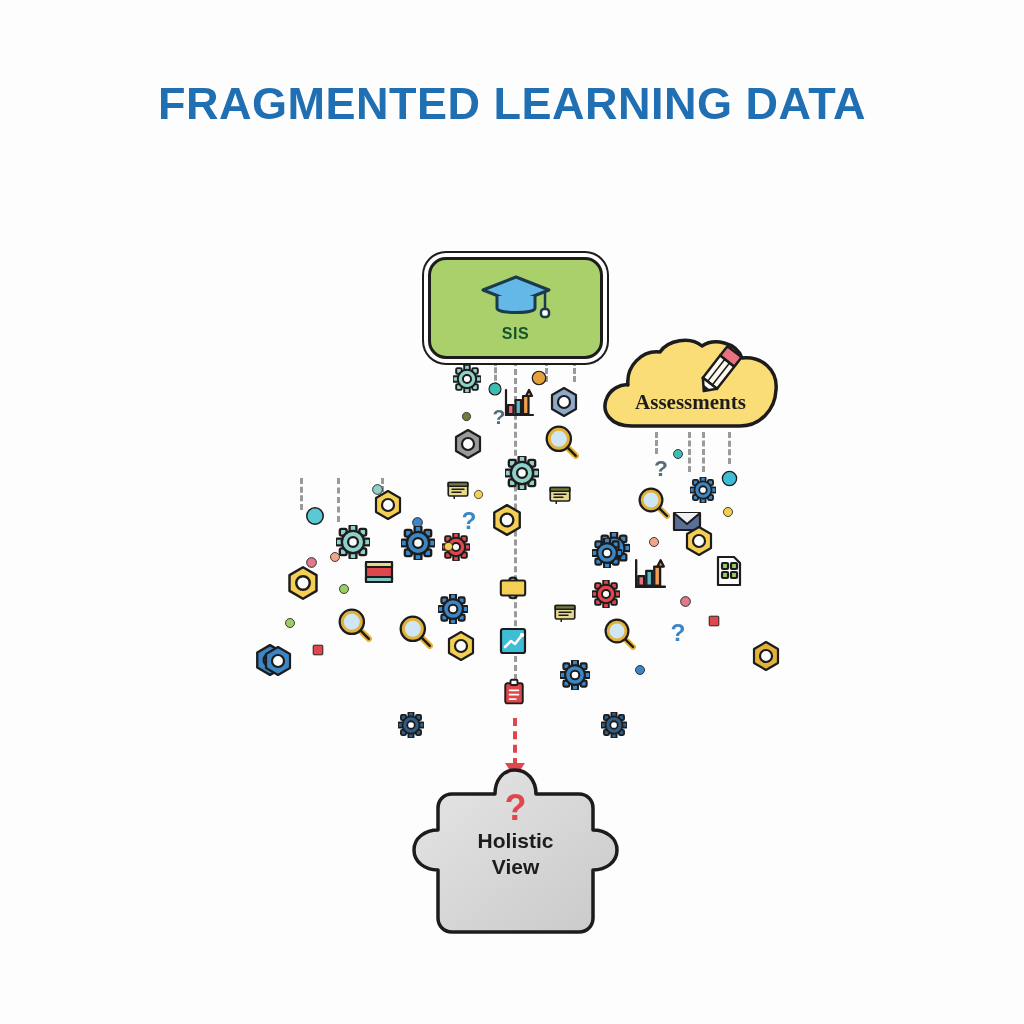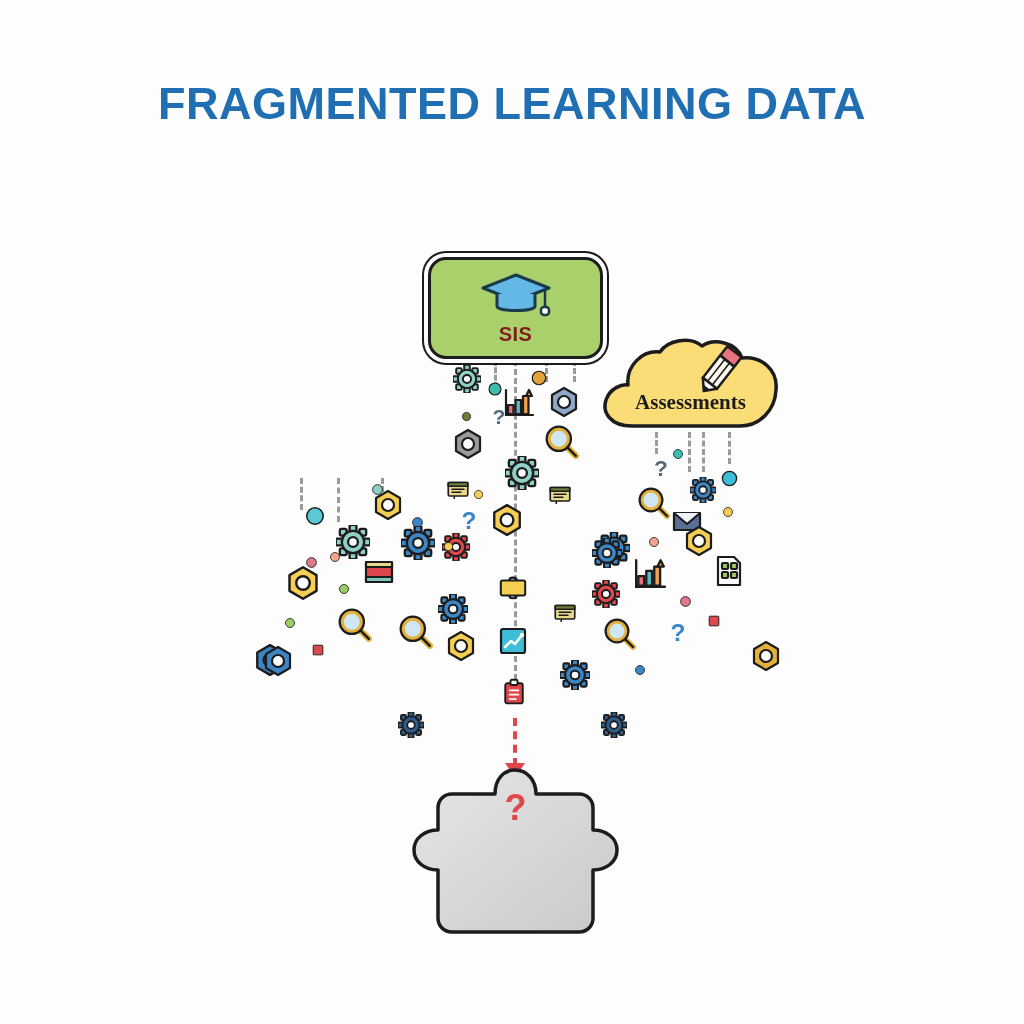--- a/index.html
+++ b/index.html
@@ -26,21 +26,21 @@
   .node{position:absolute;box-sizing:border-box;}
 
   .node-box{
     border:3px solid #1c1c1c;
     border-radius:18px;
     display:flex;flex-direction:column;
     align-items:center;justify-content:center;
     box-shadow:0 0 0 4px #fdfdfd, 0 0 0 6px #1c1c1c;
   }
   .node-label{
-    font-size:20px;font-weight:bold;color:#7f1d1d;
+    font-size:16px;font-weight:bold;color:#14532d;
     letter-spacing:0.5px;
   }
   #node-lms{left:247px;top:365px;width:180px;height:112px;background:#8ed2e8;}
   #node-sis{left:428px;top:257px;width:175px;height:102px;background:#a9d06a;}
 
   
   #node-assessments{left:598px;top:338px;width:185px;height:92px;}
   .cloud{position:relative;width:100%;height:100%;font-family:Liberation Serif, serif;}
   .cloud svg{position:absolute;left:0;top:0;}
   .cloud-label{
@@ -166,20 +166,22 @@
                C185 158,179 164,171 164
                L44 164
                C36 164,30 158,30 150
                L30 102
                C17 102,6 94,6 82
                C6 70,17 62,30 62
                Z" fill="url(#pg)" stroke="#1c1c1c" stroke-width="3.5" stroke-linejoin="round"></path>
     </svg>
     <div class="puzzle-q">?</div>
     <div class="puzzle-text">
+      <div>Holistic</div>
+      <div>View</div>
     </div>
   </div>
 
   <div id="scatter-layer">
       <div class="ico" style="left: 304px; top: 505px;">
         <svg width="22" height="22" viewBox="0 0 32 32">
         <circle cx="16" cy="16" r="12" fill="#5bc8d6" stroke="#1c1c1c" stroke-width="2.2" stroke-linejoin="round"></circle>
         </svg>
       </div>
       <div class="ico" style="left: 371px; top: 483px;">

